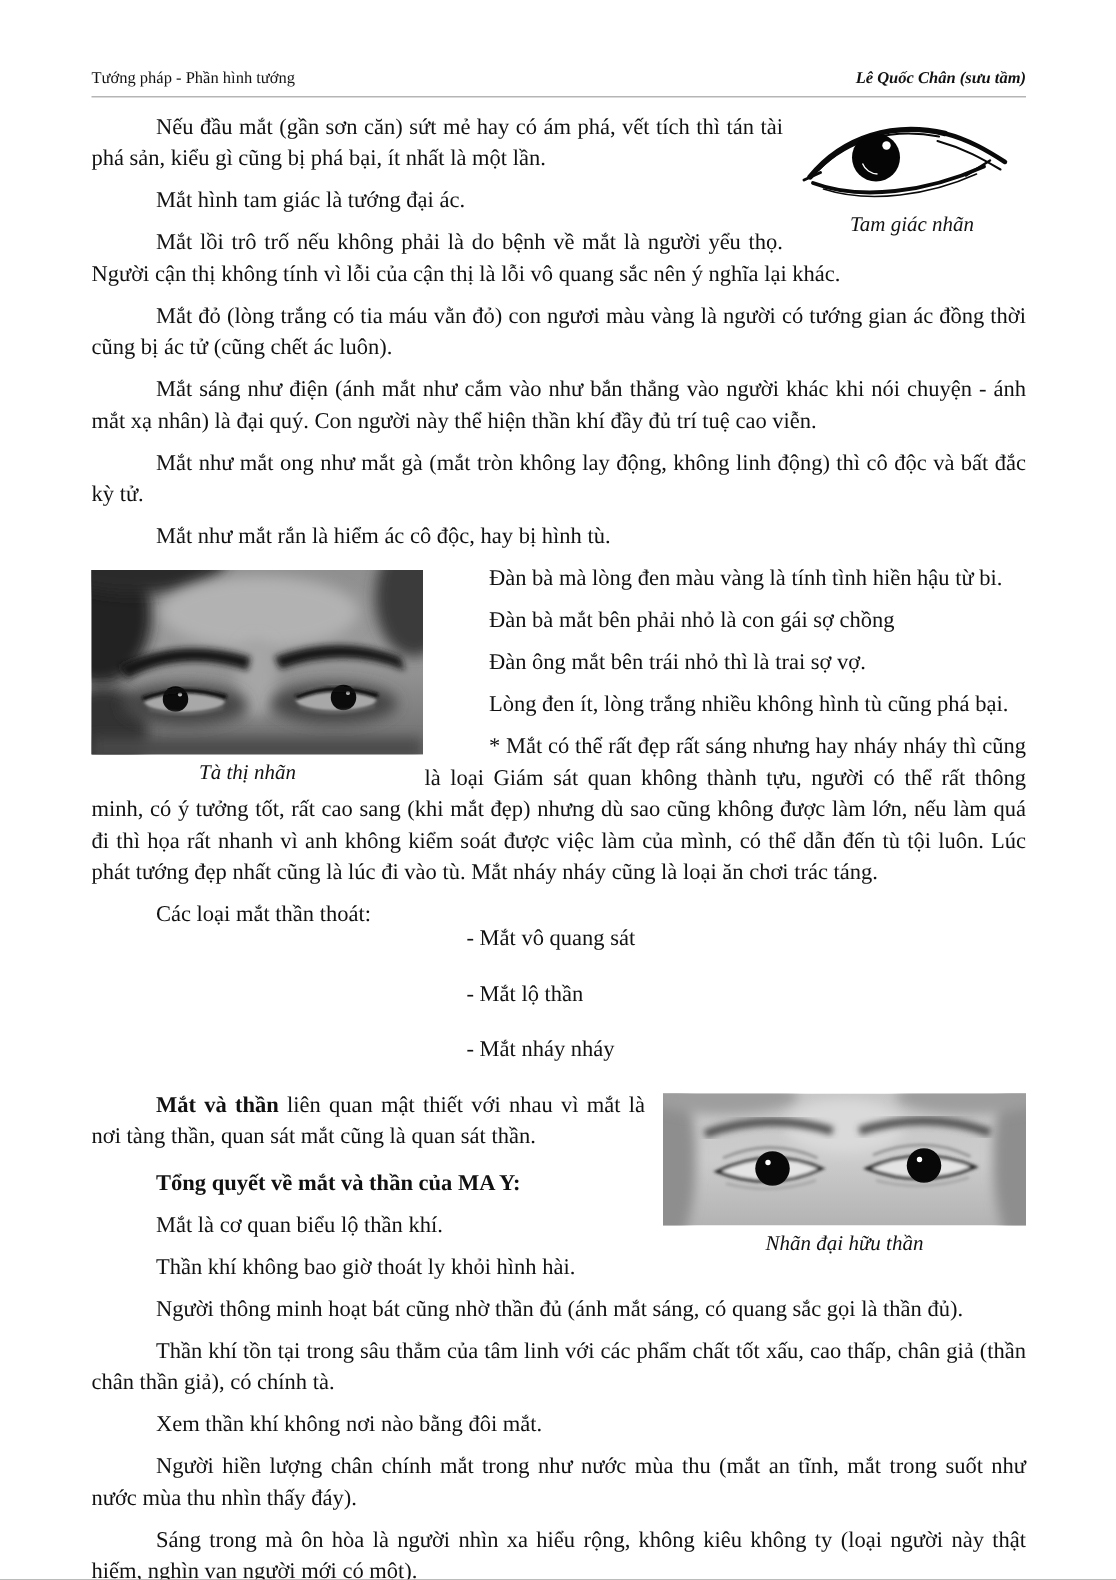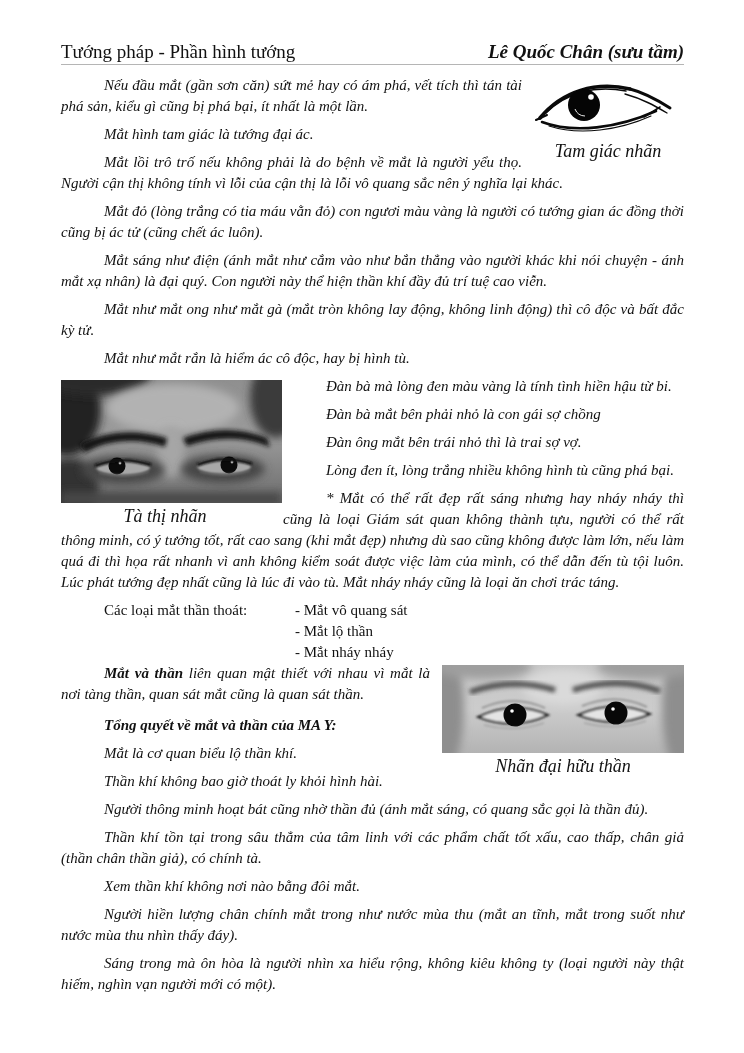--- a/index.html
+++ b/index.html
@@ -12,49 +12,49 @@
     color:#111;
     overflow:hidden;
     box-sizing:border-box;
   }
   .content{
     position:absolute;
     left:61px;right:60px;top:44px;
   }
   .hdr{
     display:flex;justify-content:space-between;align-items:center;
-    font-size:19px;line-height:16px;
+    font-size:11px;line-height:16px;
   }
   .hdr-right{font-weight:bold;font-style:italic;}
   .hrule{height:1px;background:#b5b5b5;margin:4px 0 10px 0;}
   .body-text{font-size:15px;line-height:21px;text-align:justify;}
-  .body-text p{margin:0 0 7px 0;text-indent:43px;font-style:italic;}
+  .body-text p{margin:0 0 7px 0;text-indent:43px;}
   .bold{font-weight:bold;}
   .headp{font-weight:bold;margin-top:10px !important;}
   
   .fig-sketch{
     float:right;width:152px;margin:2px 0 2px 10px;text-align:center;
   }
   .fig-man{
     float:left;width:208px;margin:4px 14px 4px 0;text-align:center;
   }
   .fig-woman{
     float:right;width:242px;margin:2px 0 16px 12px;text-align:center;
   }
   .caption{
-    font-style:italic;font-size:18px;line-height:20px;margin-top:3px;
+    font-style:italic;font-size:14px;line-height:20px;margin-top:3px;
     text-align:center;text-indent:0;
   }
   .fig-sketch .caption{margin-top:0;}
   svg{display:block;}
   
   .listrow{display:flex;margin:0 0 0 0;justify-content:center;}
   .listlabel{width:234px;padding-left:43px;box-sizing:border-box;flex:none;}
   .listitems{flex:1;}
-  .listitems div{margin:0;}
+  .listitems div{margin:16px;}
   
   .ftr{
     position:absolute;left:61px;right:60px;top:996px;
     font-size:14.5px;line-height:18px;
   }
   .ftr-page{position:absolute;left:252px;top:0;font-size:15px;}
   .ftr-right{position:absolute;right:0;top:0;}
   .clear{clear:both;}
 </style>
 </head>

